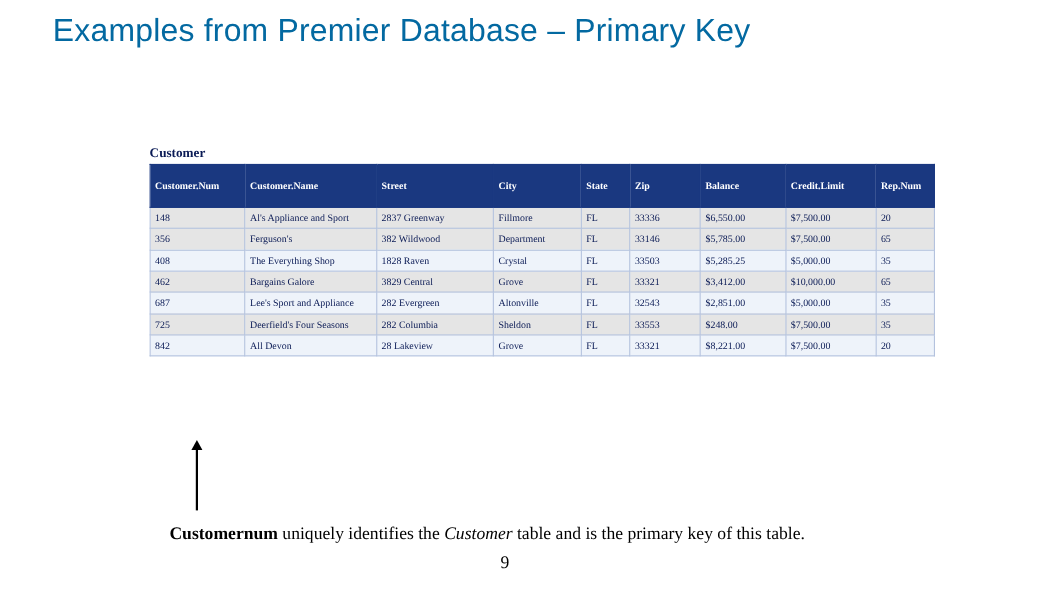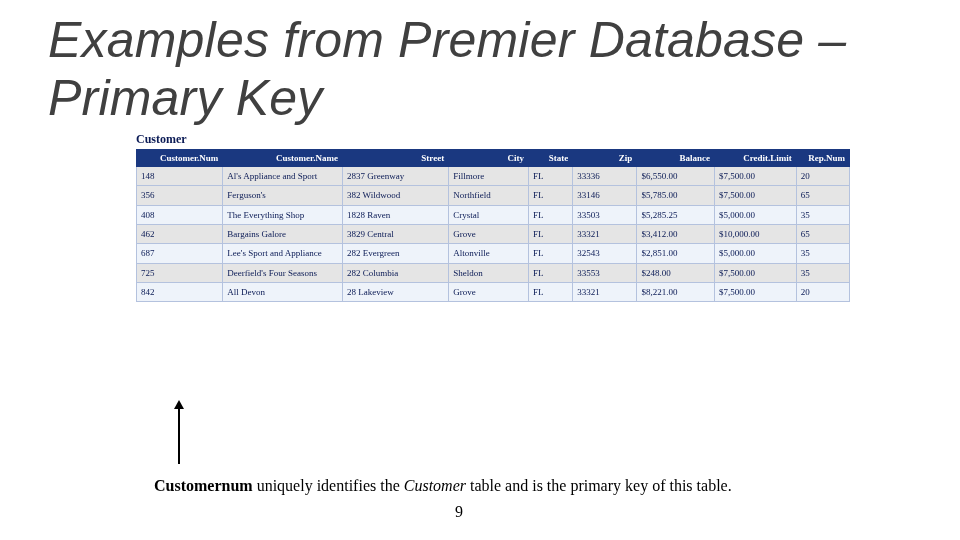--- a/index.html
+++ b/index.html
@@ -1,31 +1,31 @@
 <!DOCTYPE html>
 <html><head>
 <meta charset="utf-8">
 <style>
   * { box-sizing: border-box; }
   html, body { margin: 0; padding: 0; width: 960px; height: 540px; background: #fff; font-family: Georgia, 'Times New Roman', serif; }
   .slide { position: relative; width: 960px; height: 540px; padding: 12px 48px 0 48px; }
-  .title { font-family: "Segoe UI Light", "Segoe UI", "Helvetica Neue", Arial, sans-serif; font-weight: 300; font-size: 50px; color: #404040; line-height: 1.15; margin: 0 0 14px 0; letter-spacing: 0.2px; font-style: italic; }
+  .title { font-family: "Segoe UI Light", "Segoe UI", "Helvetica Neue", Arial, sans-serif; font-weight: 300; font-size: 29px; color: #0369a1; line-height: 1.15; margin: 0 0 14px 0; letter-spacing: 0.2px; }
   .table-wrap { position: absolute; left: 136px; top: 132px; width: 714px; }
   .table-label { font-size: 12px; font-weight: bold; color: #0a1a55; margin-bottom: 2px; }
   table.customer { border-collapse: collapse; width: 100%; table-layout: fixed; font-size: 9px; color: #0a1a55; }
   table.customer colgroup col.c-num { width: 78px; }
   table.customer colgroup col.c-name { width: 108px; }
   table.customer colgroup col.c-street { width: 96px; }
   table.customer colgroup col.c-city { width: 72px; }
   table.customer colgroup col.c-state { width: 40px; }
   table.customer colgroup col.c-zip { width: 58px; }
   table.customer colgroup col.c-bal { width: 70px; }
   table.customer colgroup col.c-cred { width: 74px; }
   table.customer colgroup col.c-rep { width: 48px; }
-  table.customer thead th { background: #1a3880; color: #fff; font-weight: bold; font-size: 9px; text-align: right; padding: 3px 4px; border: 1px solid #1a3880; white-space: nowrap; }
+  table.customer thead th { background: #1a3880; color: #fff; font-weight: bold; font-size: 9px; text-align: left; padding: 14px 4px; border: 1px solid #1a3880; white-space: nowrap; }
   table.customer tbody td { padding: 4px 4px; border: 1px solid #b4c2de; vertical-align: top; line-height: 1.15; }
   table.customer tbody tr.alt td { background: #e5e5e5; }
   table.customer tbody tr.base td { background: #eef3fa; }
   .arrow { position: absolute; left: 178px; top: 408px; width: 2px; height: 56px; background: #000; }
   .arrow:before { content: ""; position: absolute; top: -8px; left: -4px; width: 0; height: 0; border-left: 5px solid transparent; border-right: 5px solid transparent; border-bottom: 9px solid #000; }
   .caption { position: absolute; left: 154px; top: 476px; font-size: 16px; color: #000; line-height: 1.3; width: 640px; font-family: 'Times New Roman', Times, serif; }
   .caption .b { font-weight: bold; }
   .caption .i { font-style: italic; }
   .pagenum { position: absolute; left: 455px; top: 503px; font-size: 16px; font-family: 'Times New Roman', Times, serif; }
 </style>
@@ -72,21 +72,21 @@
             <td>FL</td>
             <td>33336</td>
             <td>$6,550.00</td>
             <td>$7,500.00</td>
             <td>20</td>
           </tr>
           <tr class="alt">
             <td>356</td>
             <td>Ferguson's</td>
             <td>382 Wildwood</td>
-            <td>Northfield</td>
+            <td>Department</td>
             <td>FL</td>
             <td>33146</td>
             <td>$5,785.00</td>
             <td>$7,500.00</td>
             <td>65</td>
           </tr>
           <tr class="base">
             <td>408</td>
             <td>The Everything Shop</td>
             <td>1828 Raven</td>

